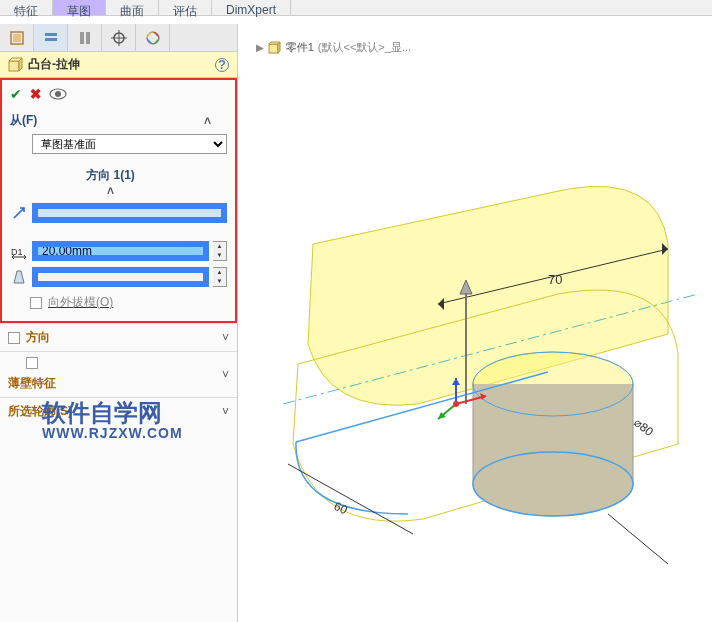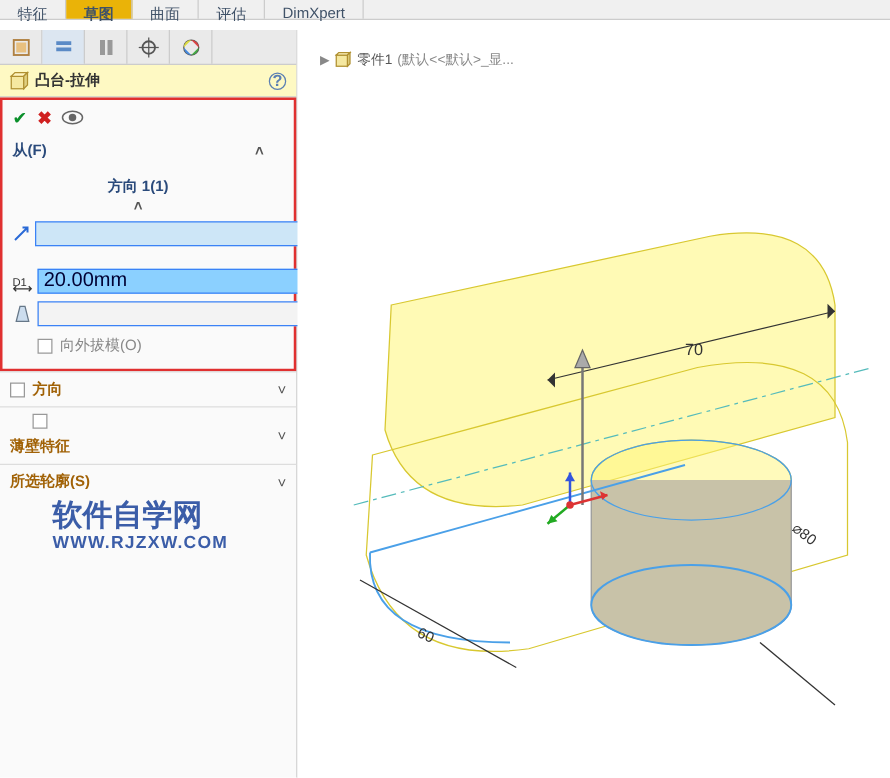--- a/index.html
+++ b/index.html
@@ -1,20 +1,20 @@
 <!DOCTYPE html>
 <html><head>
 <meta charset="utf-8">
 <style>
 * { box-sizing: border-box; margin: 0; padding: 0; font-family: "Microsoft YaHei", sans-serif; }
 body { width: 712px; height: 622px; background: #fff; font-size: 12px; color: #333; overflow: hidden; }
 
 .tabs { display: flex; height: 16px; background: #f0f0f0; border-bottom: 1px solid #ccc; }
 .tab { padding: 3px 14px; border-right: 1px solid #ccc; cursor: pointer; font-size: 12px; color: #405268; }
-.tab.active { background: #eab308; font-weight: bold; }
+.tab.active { background: #c4b5fd; }
 
 .toprow { position: absolute; right: 8px; top: 24px; display: flex; gap: 6px; }
 .topicon { width: 18px; height: 18px; display: flex; align-items: center; justify-content: center; color: #777; cursor: pointer; }
 
 .breadcrumb { position: absolute; left: 256px; top: 40px; display: flex; align-items: center; gap: 4px; font-size: 11px; color: #555; }
 .breadcrumb .tri { font-size: 10px; color: #888; }
 
 .main { display: flex; position: absolute; top: 24px; left: 0; right: 0; bottom: 0; }
 .panel { width: 238px; background: #fafafa; border-right: 1px solid #ccc; position: relative; }
 .viewport { flex: 1; background: #fff; position: relative; }
@@ -34,26 +34,26 @@
 .check { color: #0a8f2a; font-size: 14px; cursor: pointer; }
 .xmark { color: #d02020; font-size: 14px; cursor: pointer; font-weight: bold; }
 .eye { width: 18px; height: 14px; cursor: pointer; }
 
 .section-hdr { display: flex; align-items: center; justify-content: space-between; padding: 4px 24px 2px 8px; font-weight: bold; font-size: 12px; color: #2a4a7b; }
 .chev { color: #555; cursor: pointer; font-size: 12px; }
 
 .field-row { display: flex; align-items: center; padding: 3px 8px; gap: 4px; }
 .icon-slot { width: 18px; height: 18px; display: flex; align-items: center; justify-content: center; }
 .combo { flex: 1; height: 20px; border: 1px solid #999; background: #fff; font-size: 11px; padding: 0 4px; }
-.txt { flex: 1; height: 20px; border: 1px solid #3b82f6; background: #fff; font-size: 16px; padding: 0 4px; }
+.txt { flex: 1; height: 20px; border: 6px solid #3b82f6; background: #fff; font-size: 12px; padding: 0 4px; }
 .txt.hl { background: #8bd0ff; color: #003; }
 .spinner { width: 14px; height: 20px; display: flex; flex-direction: column; border: 1px solid #999; border-left: none; }
 .spin-btn { flex: 1; font-size: 6px; text-align: center; line-height: 8px; background: #f0f0f0; cursor: pointer; }
 
-.chk-row { display: flex; align-items: center; gap: 6px; padding: 4px 10px 4px 28px; }
+.chk-row { display: flex; align-items: center; gap: 6px; padding: 4px 10px 4px 28px; text-decoration: underline; }
 .chk { width: 12px; height: 12px; border: 1px solid #999; background: #fff; cursor: pointer; }
 .gray { color: #888; }
 
 .watermark { position: absolute; left: 42px; top: 376px; font-size: 24px; font-weight: bold; color: #3b5da8; pointer-events: none; line-height: 1.1; }
 .watermark .sub { font-size: 14px; color: #3b5da8; letter-spacing: 1px; }
 
 .sect-collapse { display: flex; align-items: center; justify-content: space-between; padding: 5px 8px; border-top: 1px solid #ddd; }
 .sect-collapse .txt-lbl { font-weight: bold; color: #a16207; font-size: 12px; }
 svg { overflow: visible; }
 </style>
@@ -132,20 +132,26 @@
         <span class="xmark">✖</span>
         <svg class="eye">
             <ellipse cx="9" cy="7" rx="8" ry="5" fill="none" stroke="#666" stroke-width="1.2"></ellipse>
             <circle cx="9" cy="7" r="3" fill="#666"></circle>
           </svg>
       </div>
 
       <div class="section-hdr">
         <span>从(F)</span>
         <span class="chev">˄</span>
+      </div>
+      <div class="field-row">
+        <div class="icon-slot"></div>
+        <select class="combo">
+          <option>草图基准面</option>
+        </select>
       </div>
 
       <div class="section-hdr" style="margin-top:6px;flex-direction:column;">
         <span>方向 1(1)</span>
         <span class="chev">˄</span>
       </div>
 
 
       <div class="field-row">
         <div class="icon-slot">

